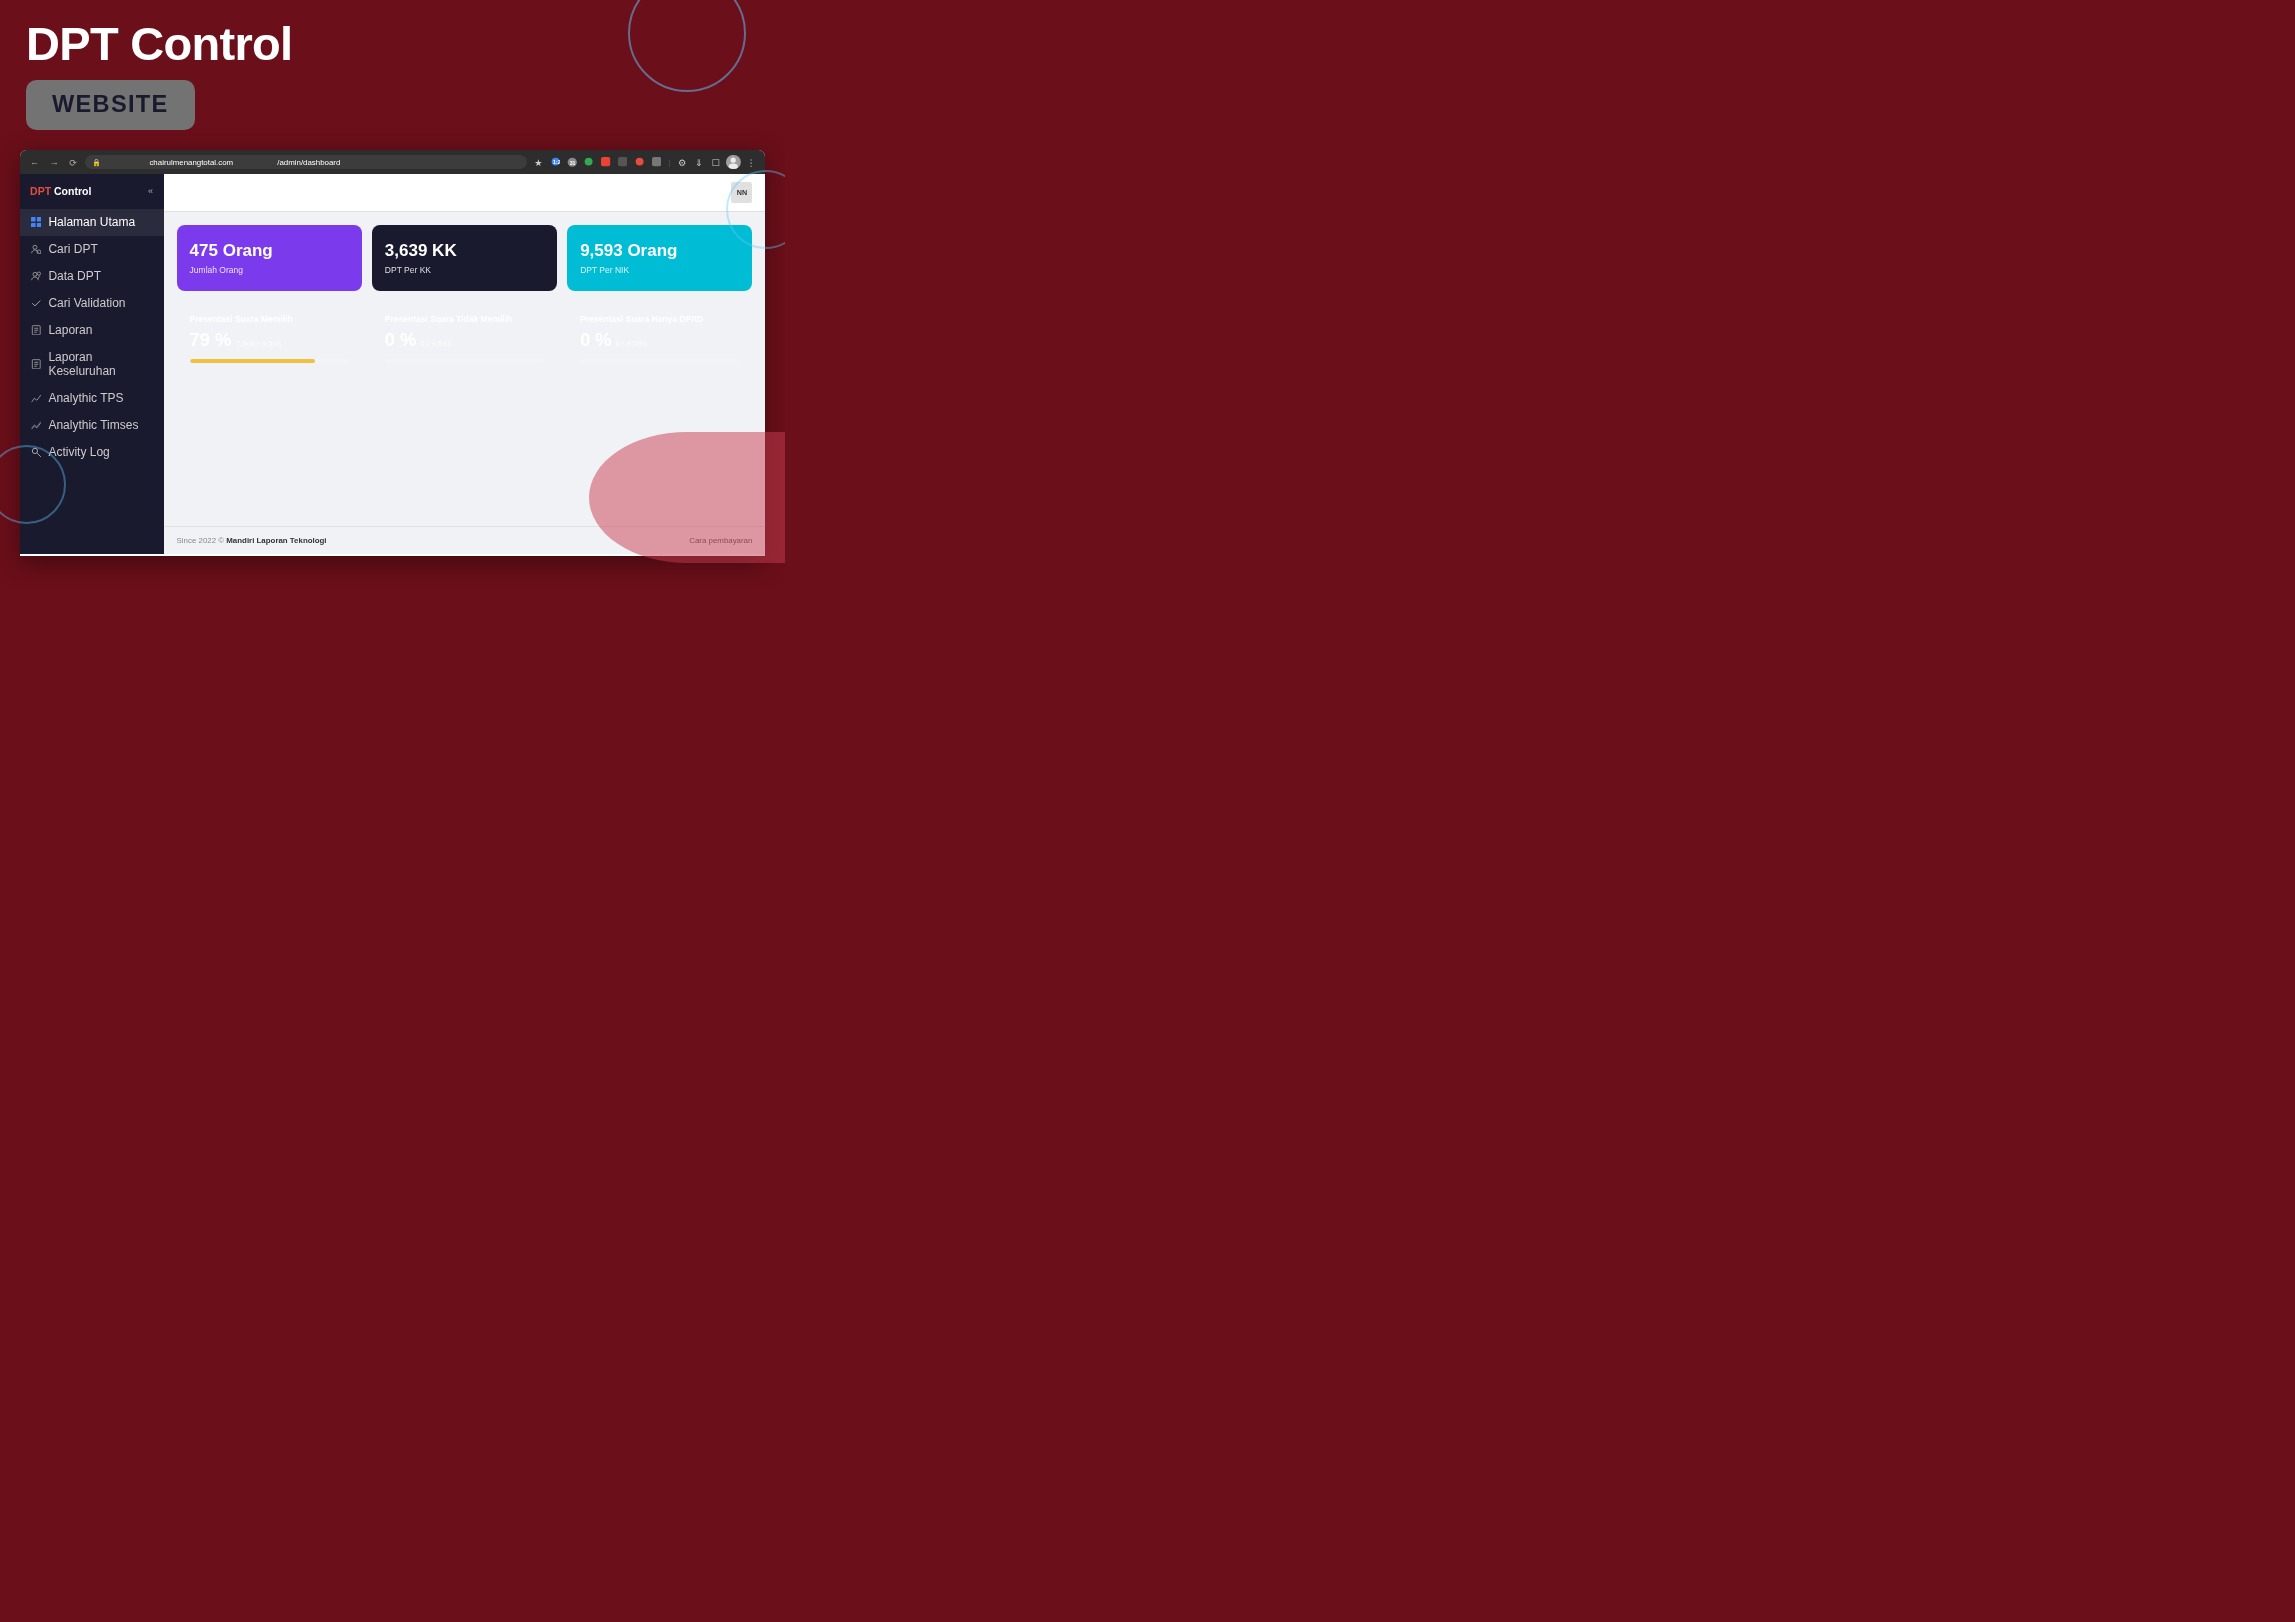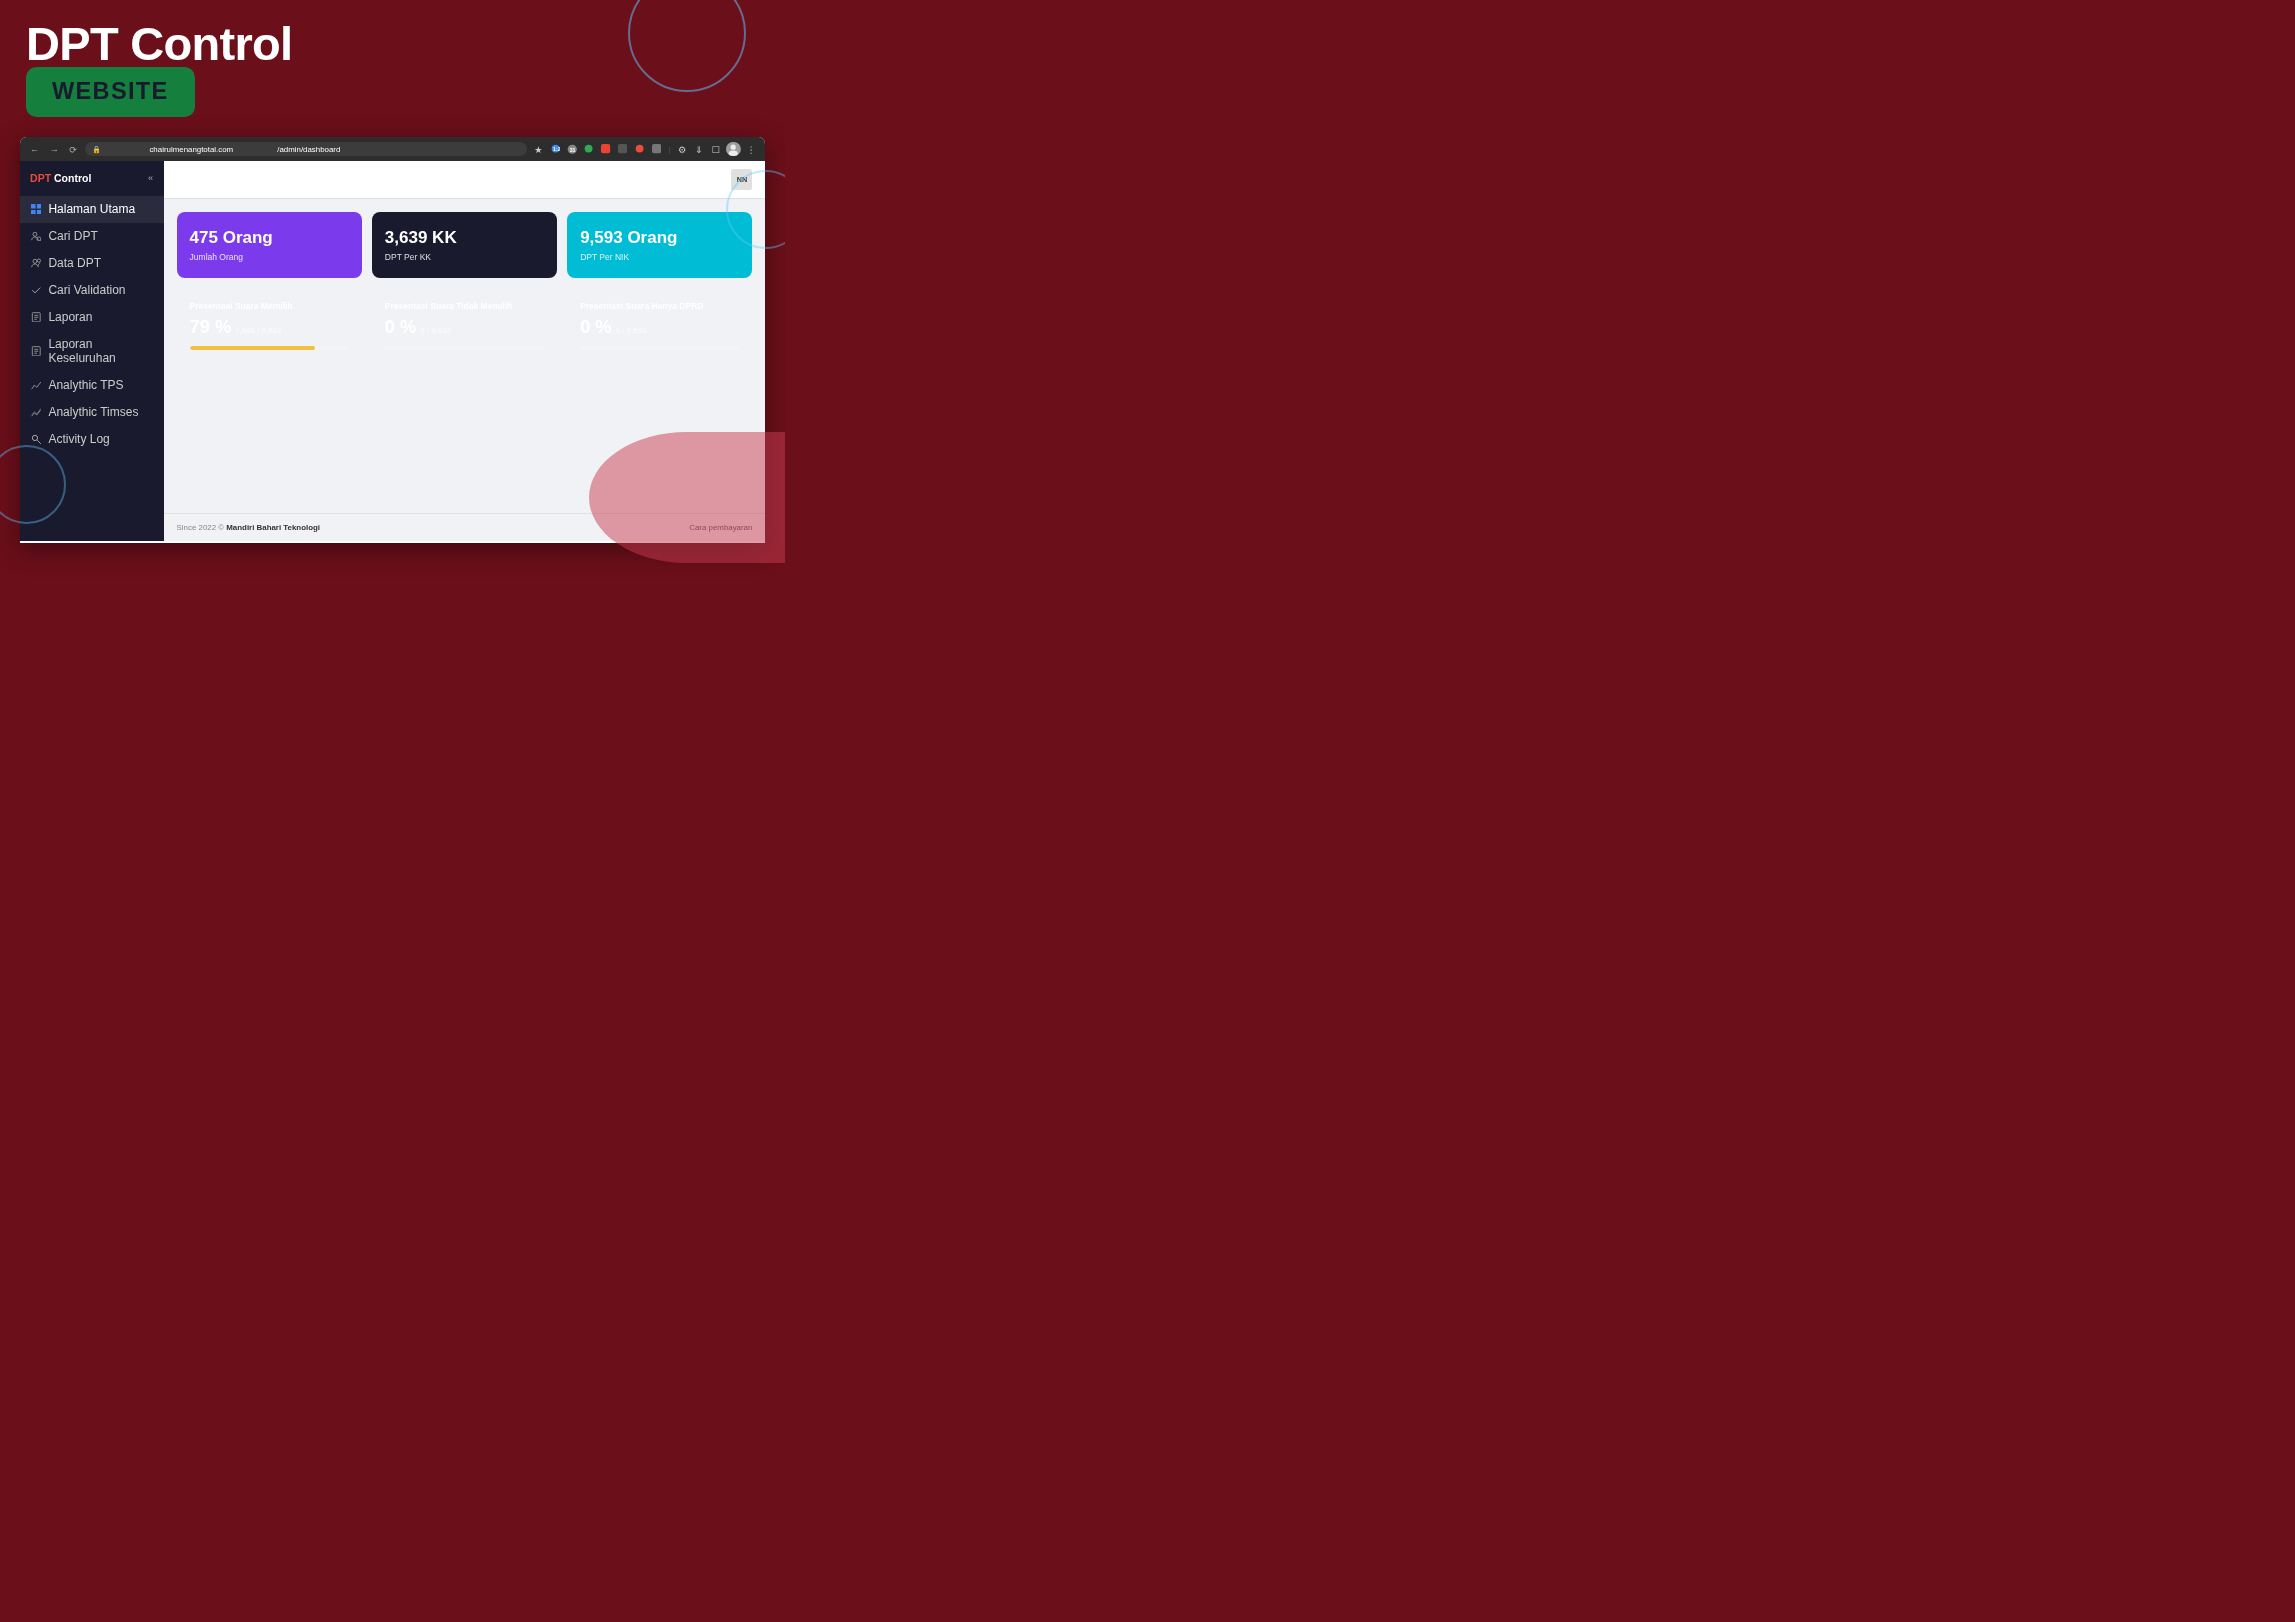--- a/index.html
+++ b/index.html
@@ -60,23 +60,24 @@
     }
     .page-title {
       font-size: 47px;
       font-weight: 900;
       color: #ffffff;
       line-height: 1;
       letter-spacing: -0.7px;
     }
     .website-badge {
       display: inline-block;
-      background: #15803d;
+      background: #737373;
       border-radius: 10.5px;
       padding: 11.8px 26px;
+      margin-top: 13px;
     }
     .website-badge-text {
       font-size: 23.6px;
       font-weight: 900;
       color: #1a1a2e;
       letter-spacing: 1.3px;
     }
 
     
     .browser-window {
@@ -610,21 +611,21 @@
             </div>
           </div>
 
         </div>
 
       </div>
 
       <div class="app-footer">
         <span>
           <span>Since 2022 ©</span>
-          <span class="footer-brand">Mandiri Bahari Teknologi</span>
+          <span class="footer-brand">Mandiri Laporan Teknologi</span>
         </span>
         <a class="footer-link">Cara pembayaran</a>
       </div>
 
     </main>
   </div>
 </div>
 
 
 </body></html>

